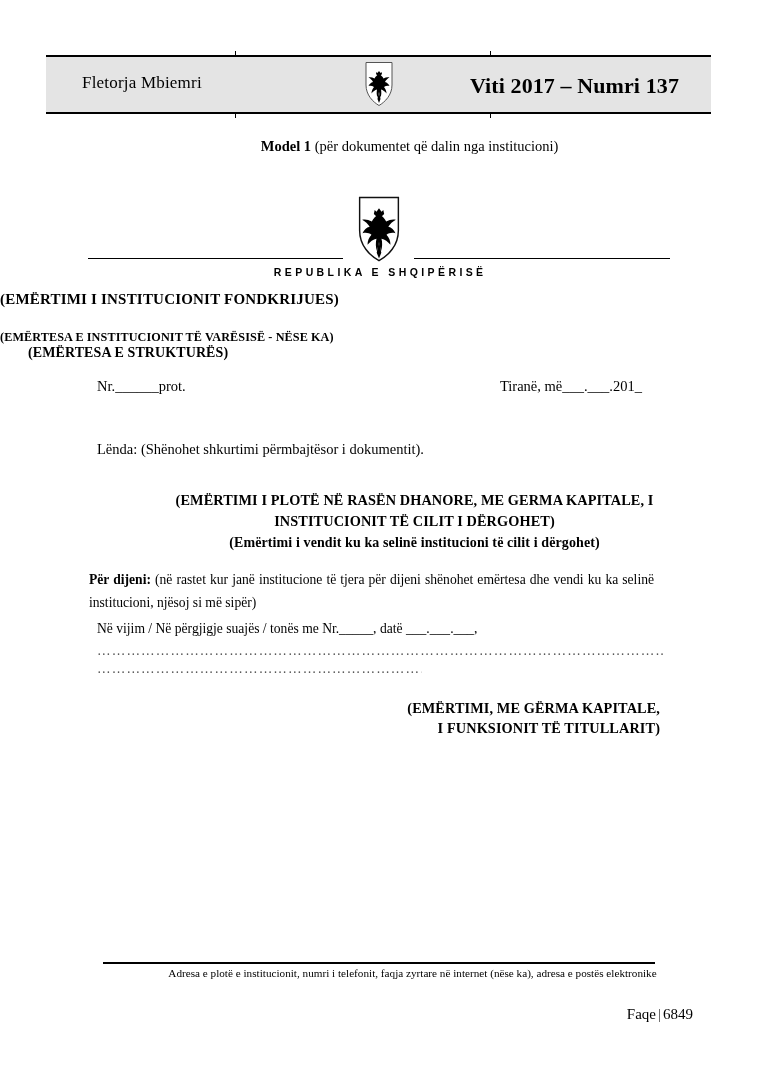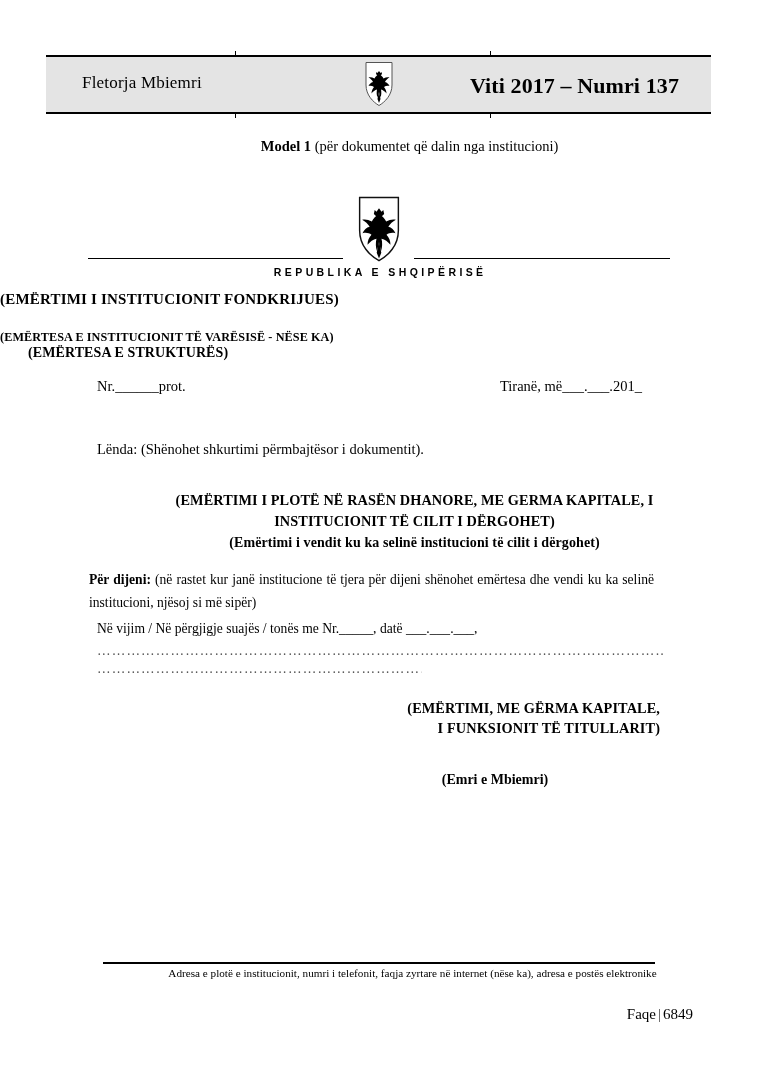--- a/index.html
+++ b/index.html
@@ -315,21 +315,20 @@
   </div>
 
   <div class="ne-vijim">Në vijim / Në përgjigje suajës / tonës me Nr._____, datë ___.___.___,</div>
   <div class="dotline dot1">…………………………………………………………………………………………………………………………………………………</div>
   <div class="dotline dot2">…………………………………………………………………………………</div>
 
   <div class="signature">
     <div>(EMËRTIMI, ME GËRMA KAPITALE,</div>
     <div>I FUNKSIONIT TË TITULLARIT)</div>
   </div>
-  <div class="name-line">(Emri e Mbiemri)</div>
 
   <span class="footer-rule"></span>
   <div class="footer-text">Adresa e plotë e institucionit, numri i telefonit, faqja zyrtare në internet (nëse ka), adresa e postës elektronike</div>
   <div class="page-num">
     <span>Faqe</span><span class="sep">|</span><span>6849</span>
   </div>
 
 </div>
 
 </body></html>

